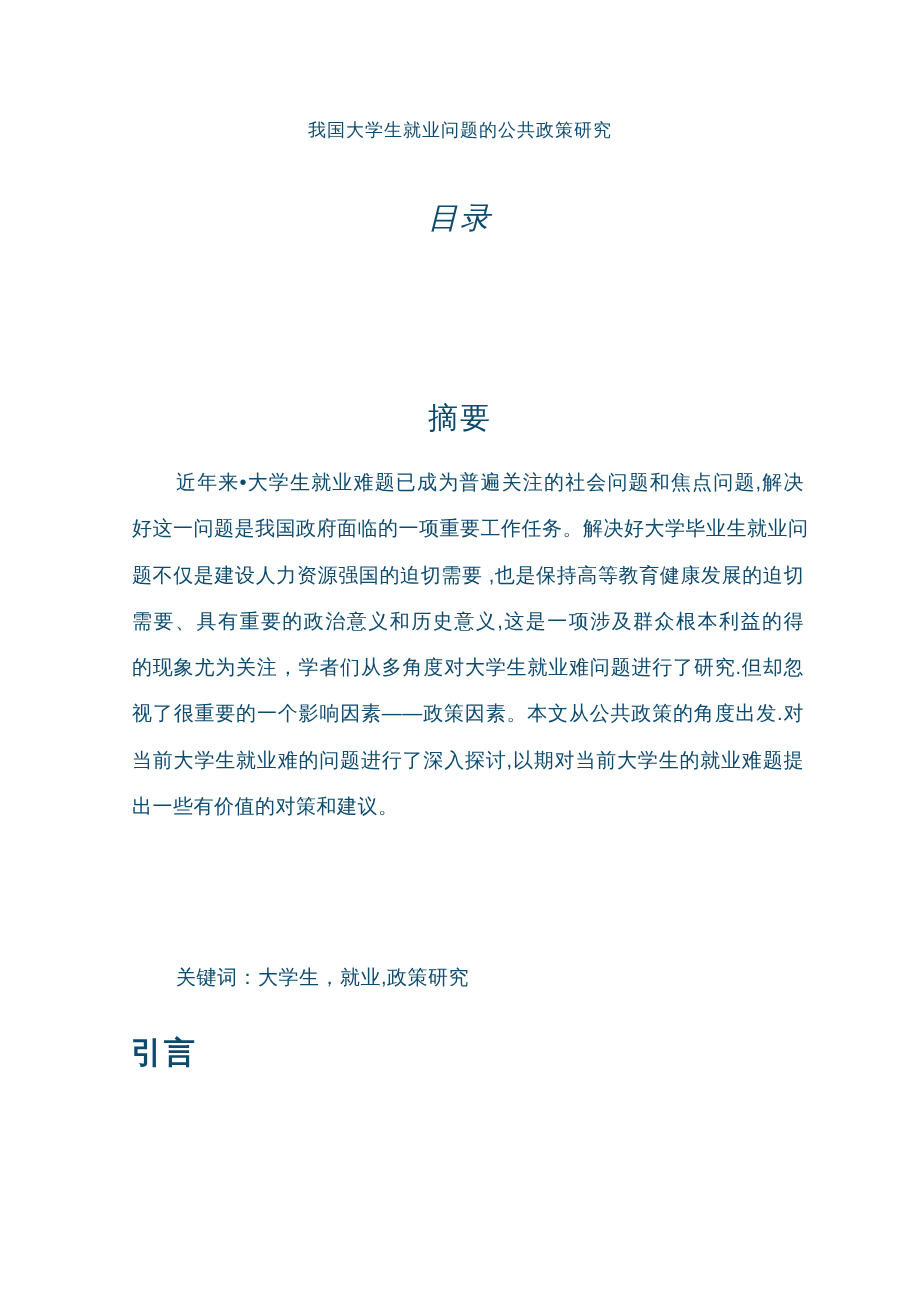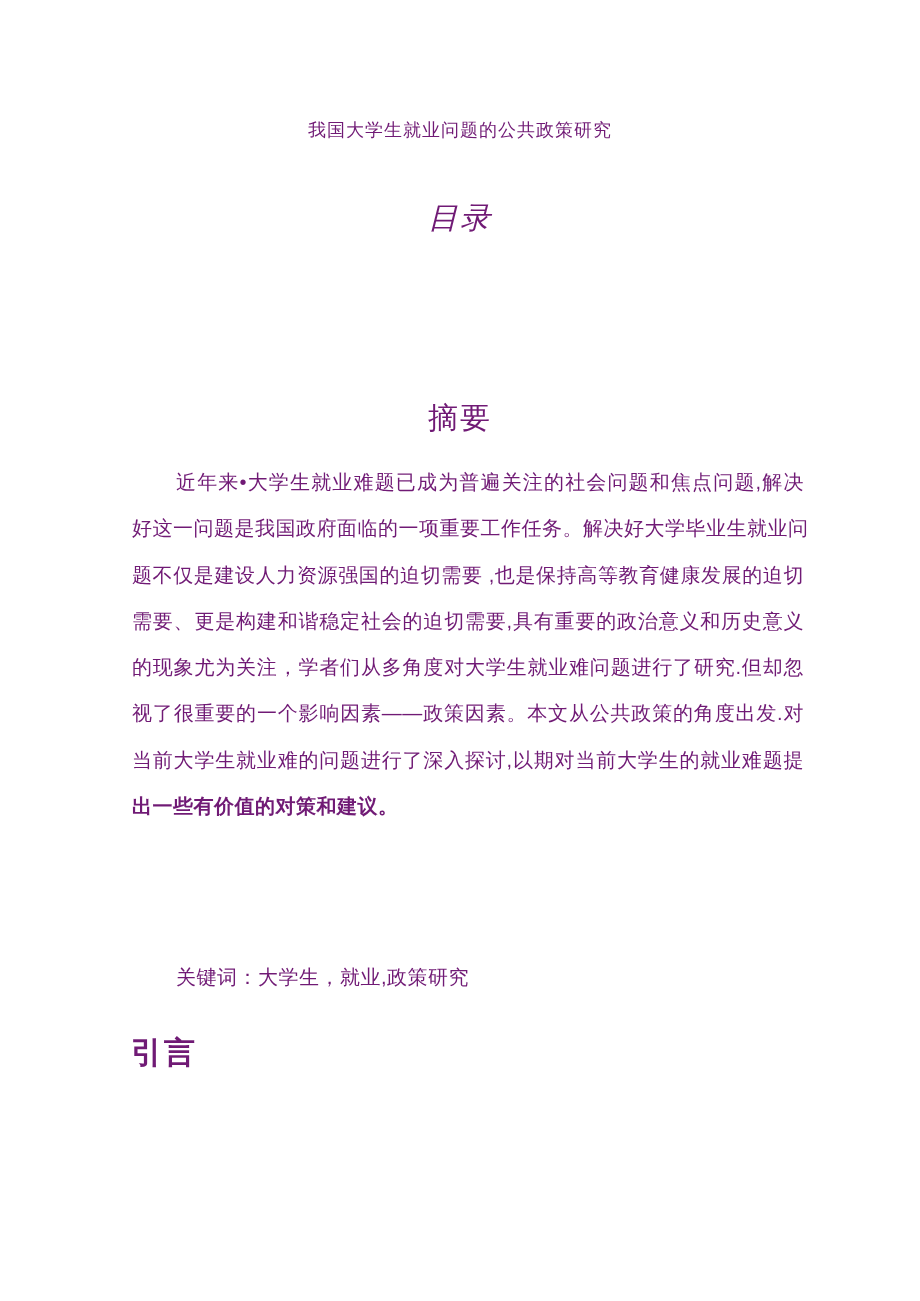--- a/index.html
+++ b/index.html
@@ -5,21 +5,21 @@
   html, body {
     margin: 0;
     padding: 0;
     background: #ffffff;
   }
   .page {
     position: relative;
     width: 920px;
     height: 1301px;
     background: #ffffff;
-    color: #701a75;
+    color: #0c4a6e;
     font-family: "Liberation Sans", "DejaVu Sans", sans-serif;
     overflow: hidden;
   }
   .doc-title {
     position: absolute;
     top: 118px;
     left: 0;
     width: 920px;
     text-align: center;
     font-size: 18px;
@@ -50,21 +50,20 @@
   }
   .abstract-para .line {
     text-align: justify;
     text-align-last: justify;
     white-space: nowrap;
   }
   .abstract-para .line.first { padding-left: 44px; }
   .abstract-para .line.last {
     text-align: left;
     text-align-last: left;
-    font-weight: bold;
   }
   .keywords {
     position: absolute;
     top: 962px;
     left: 132px;
     width: 672px;
     padding-left: 44px;
     box-sizing: border-box;
     font-size: 20px;
     line-height: 30px;
@@ -99,21 +98,21 @@
   <div class="doc-title">我国大学生就业问题的公共政策研究</div>
 
   <div class="big-heading toc-heading">目录</div>
 
   <div class="big-heading abstract-heading">摘要</div>
 
   <div class="abstract-para">
     <div class="line first">近年来•大学生就业难题已成为普遍关注的社会问题和焦点问题,解决</div>
     <div class="line">好这一问题是我国政府面临的一项重要工作任务。解决好大学毕业生就业问</div>
     <div class="line">题不仅是建设人力资源强国的迫切需要 ,也是保持高等教育健康发展的迫切</div>
-    <div class="line">需要、更是构建和谐稳定社会的迫切需要,具有重要的政治意义和历史意义</div>
+    <div class="line">需要、具有重要的政治意义和历史意义,这是一项涉及群众根本利益的得</div>
     <div class="line">的现象尤为关注，学者们从多角度对大学生就业难问题进行了研究.但却忽</div>
     <div class="line">视了很重要的一个影响因素——政策因素。本文从公共政策的角度出发.对</div>
     <div class="line">当前大学生就业难的问题进行了深入探讨,以期对当前大学生的就业难题提</div>
     <div class="line last">出一些有价值的对策和建议。</div>
   </div>
 
   <div class="keywords">关键词：大学生，就业,政策研究</div>
 
   <div class="intro-heading">引言</div>
 

